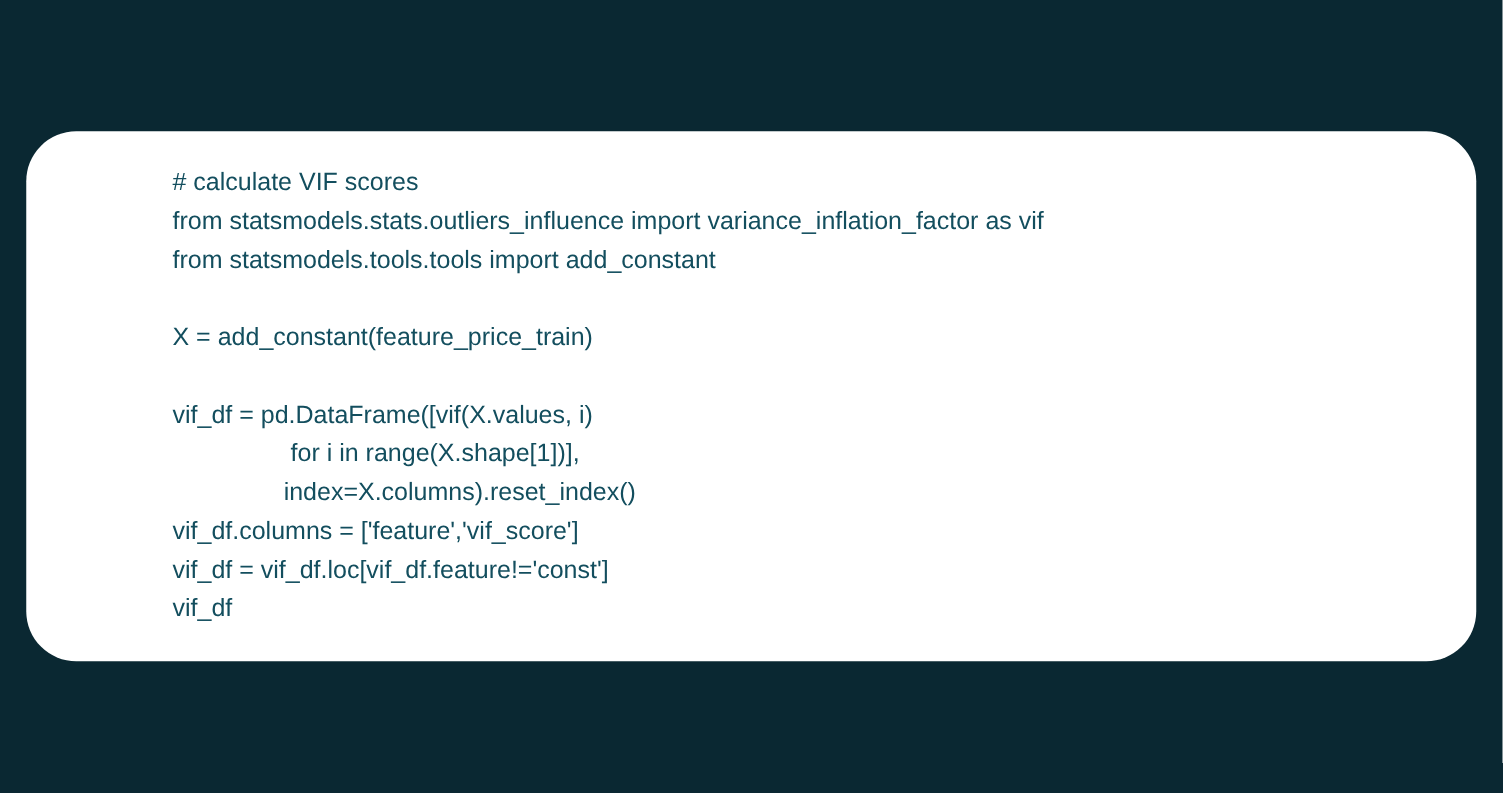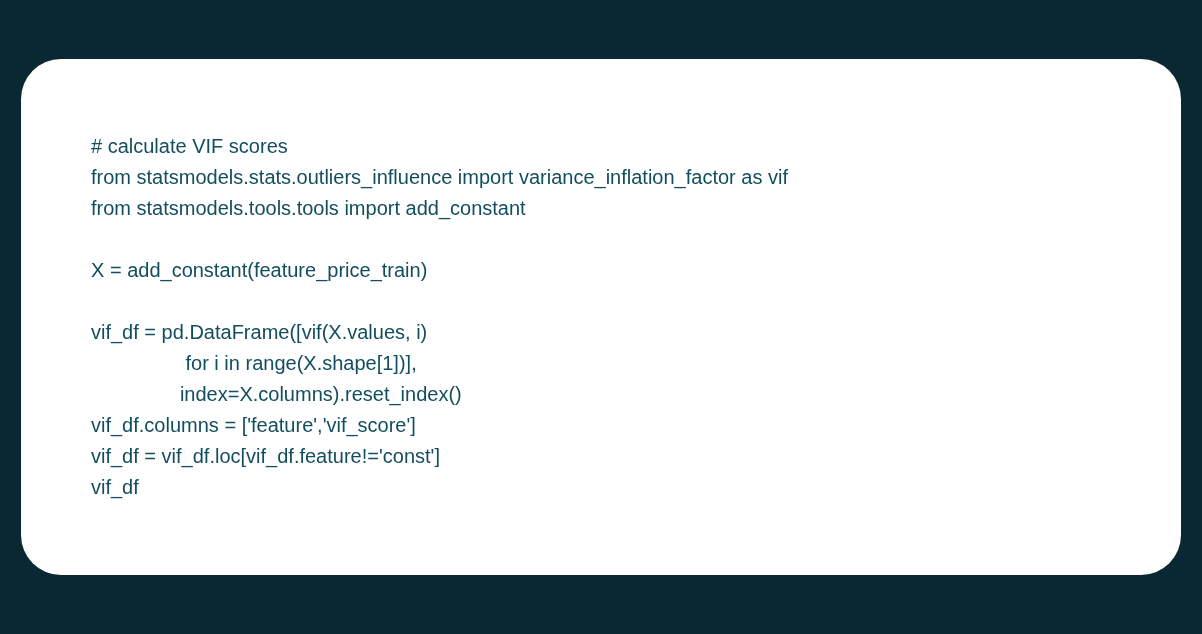--- a/index.html
+++ b/index.html
@@ -13,22 +13,22 @@
       background-color: #0a2832;
       display: flex;
       align-items: center;
       justify-content: center;
       font-family: -apple-system, BlinkMacSystemFont, "Segoe UI", Helvetica, Arial, sans-serif;
     }
     .code-card {
       background-color: #ffffff;
       border-radius: 40px;
       width: 1160px;
-      height: 516px;
-      padding: 100px 70px;
+      height: 424px;
+      padding: 100px 117px;
       display: flex;
       align-items: center;
     }
     .code-block {
       font-family: -apple-system, BlinkMacSystemFont, "Segoe UI", Helvetica, Arial, sans-serif;
       font-size: 20px;
       line-height: 1.55;
       color: #134e5e;
       white-space: pre;
       font-weight: 400;

